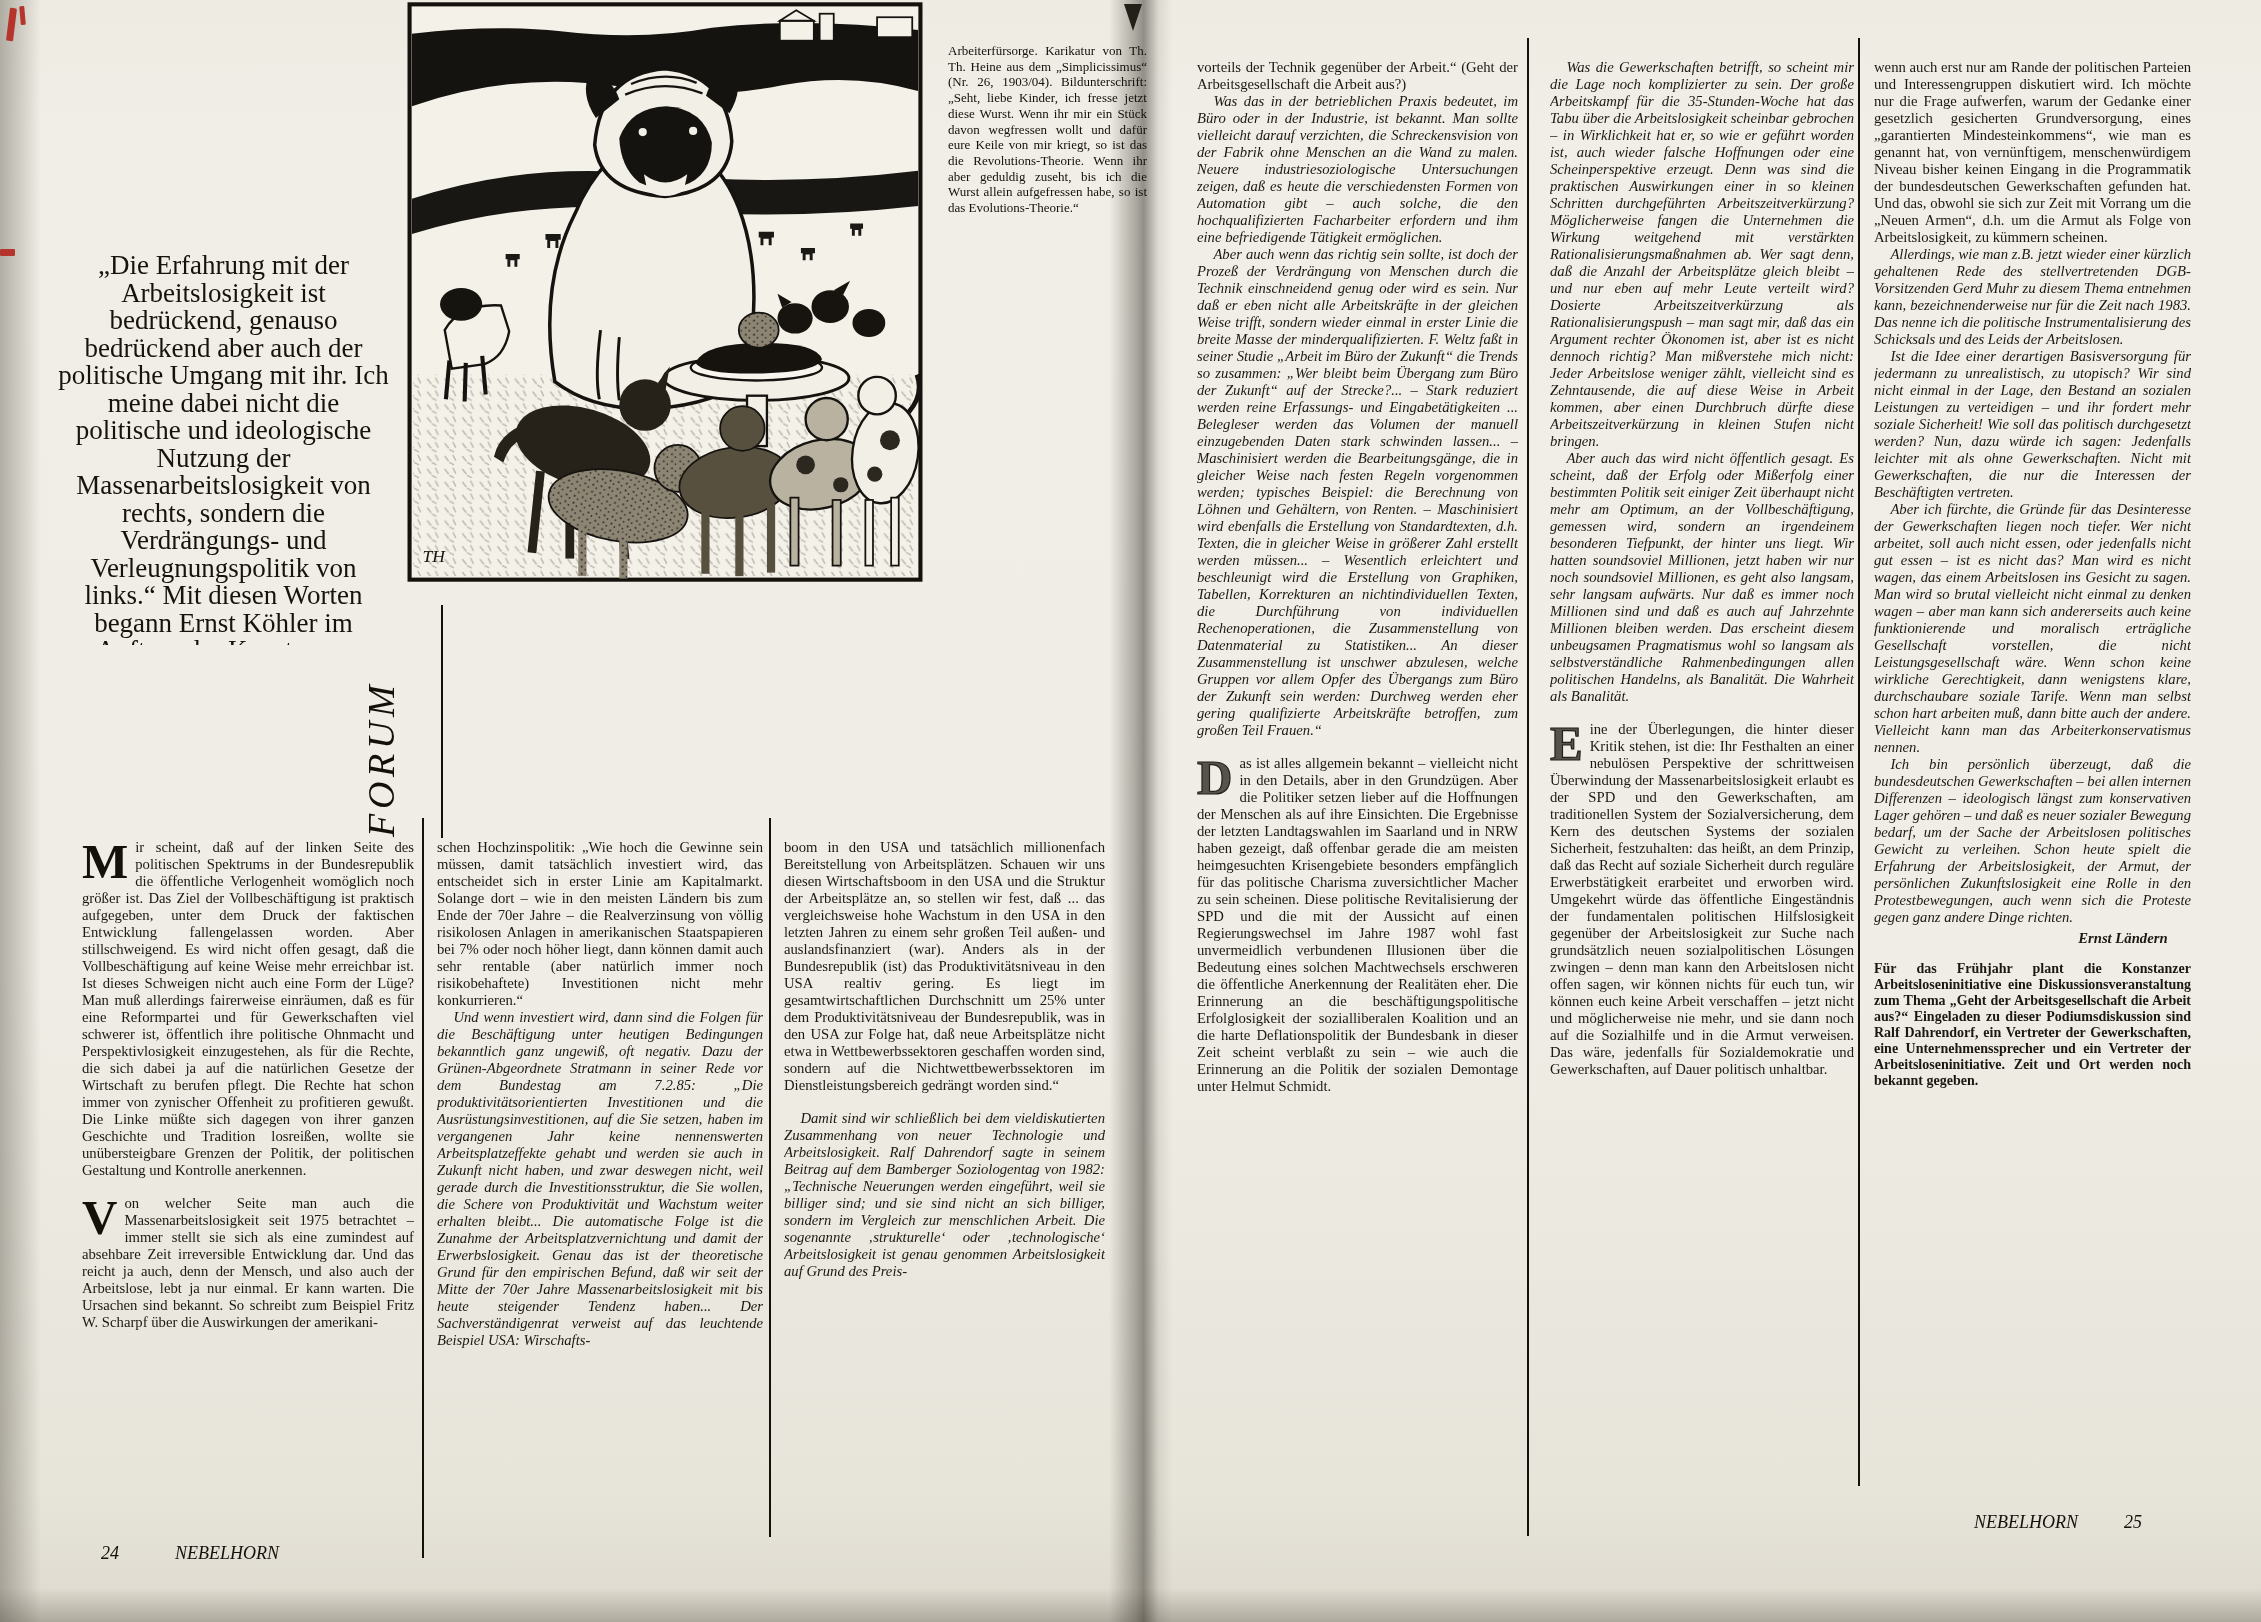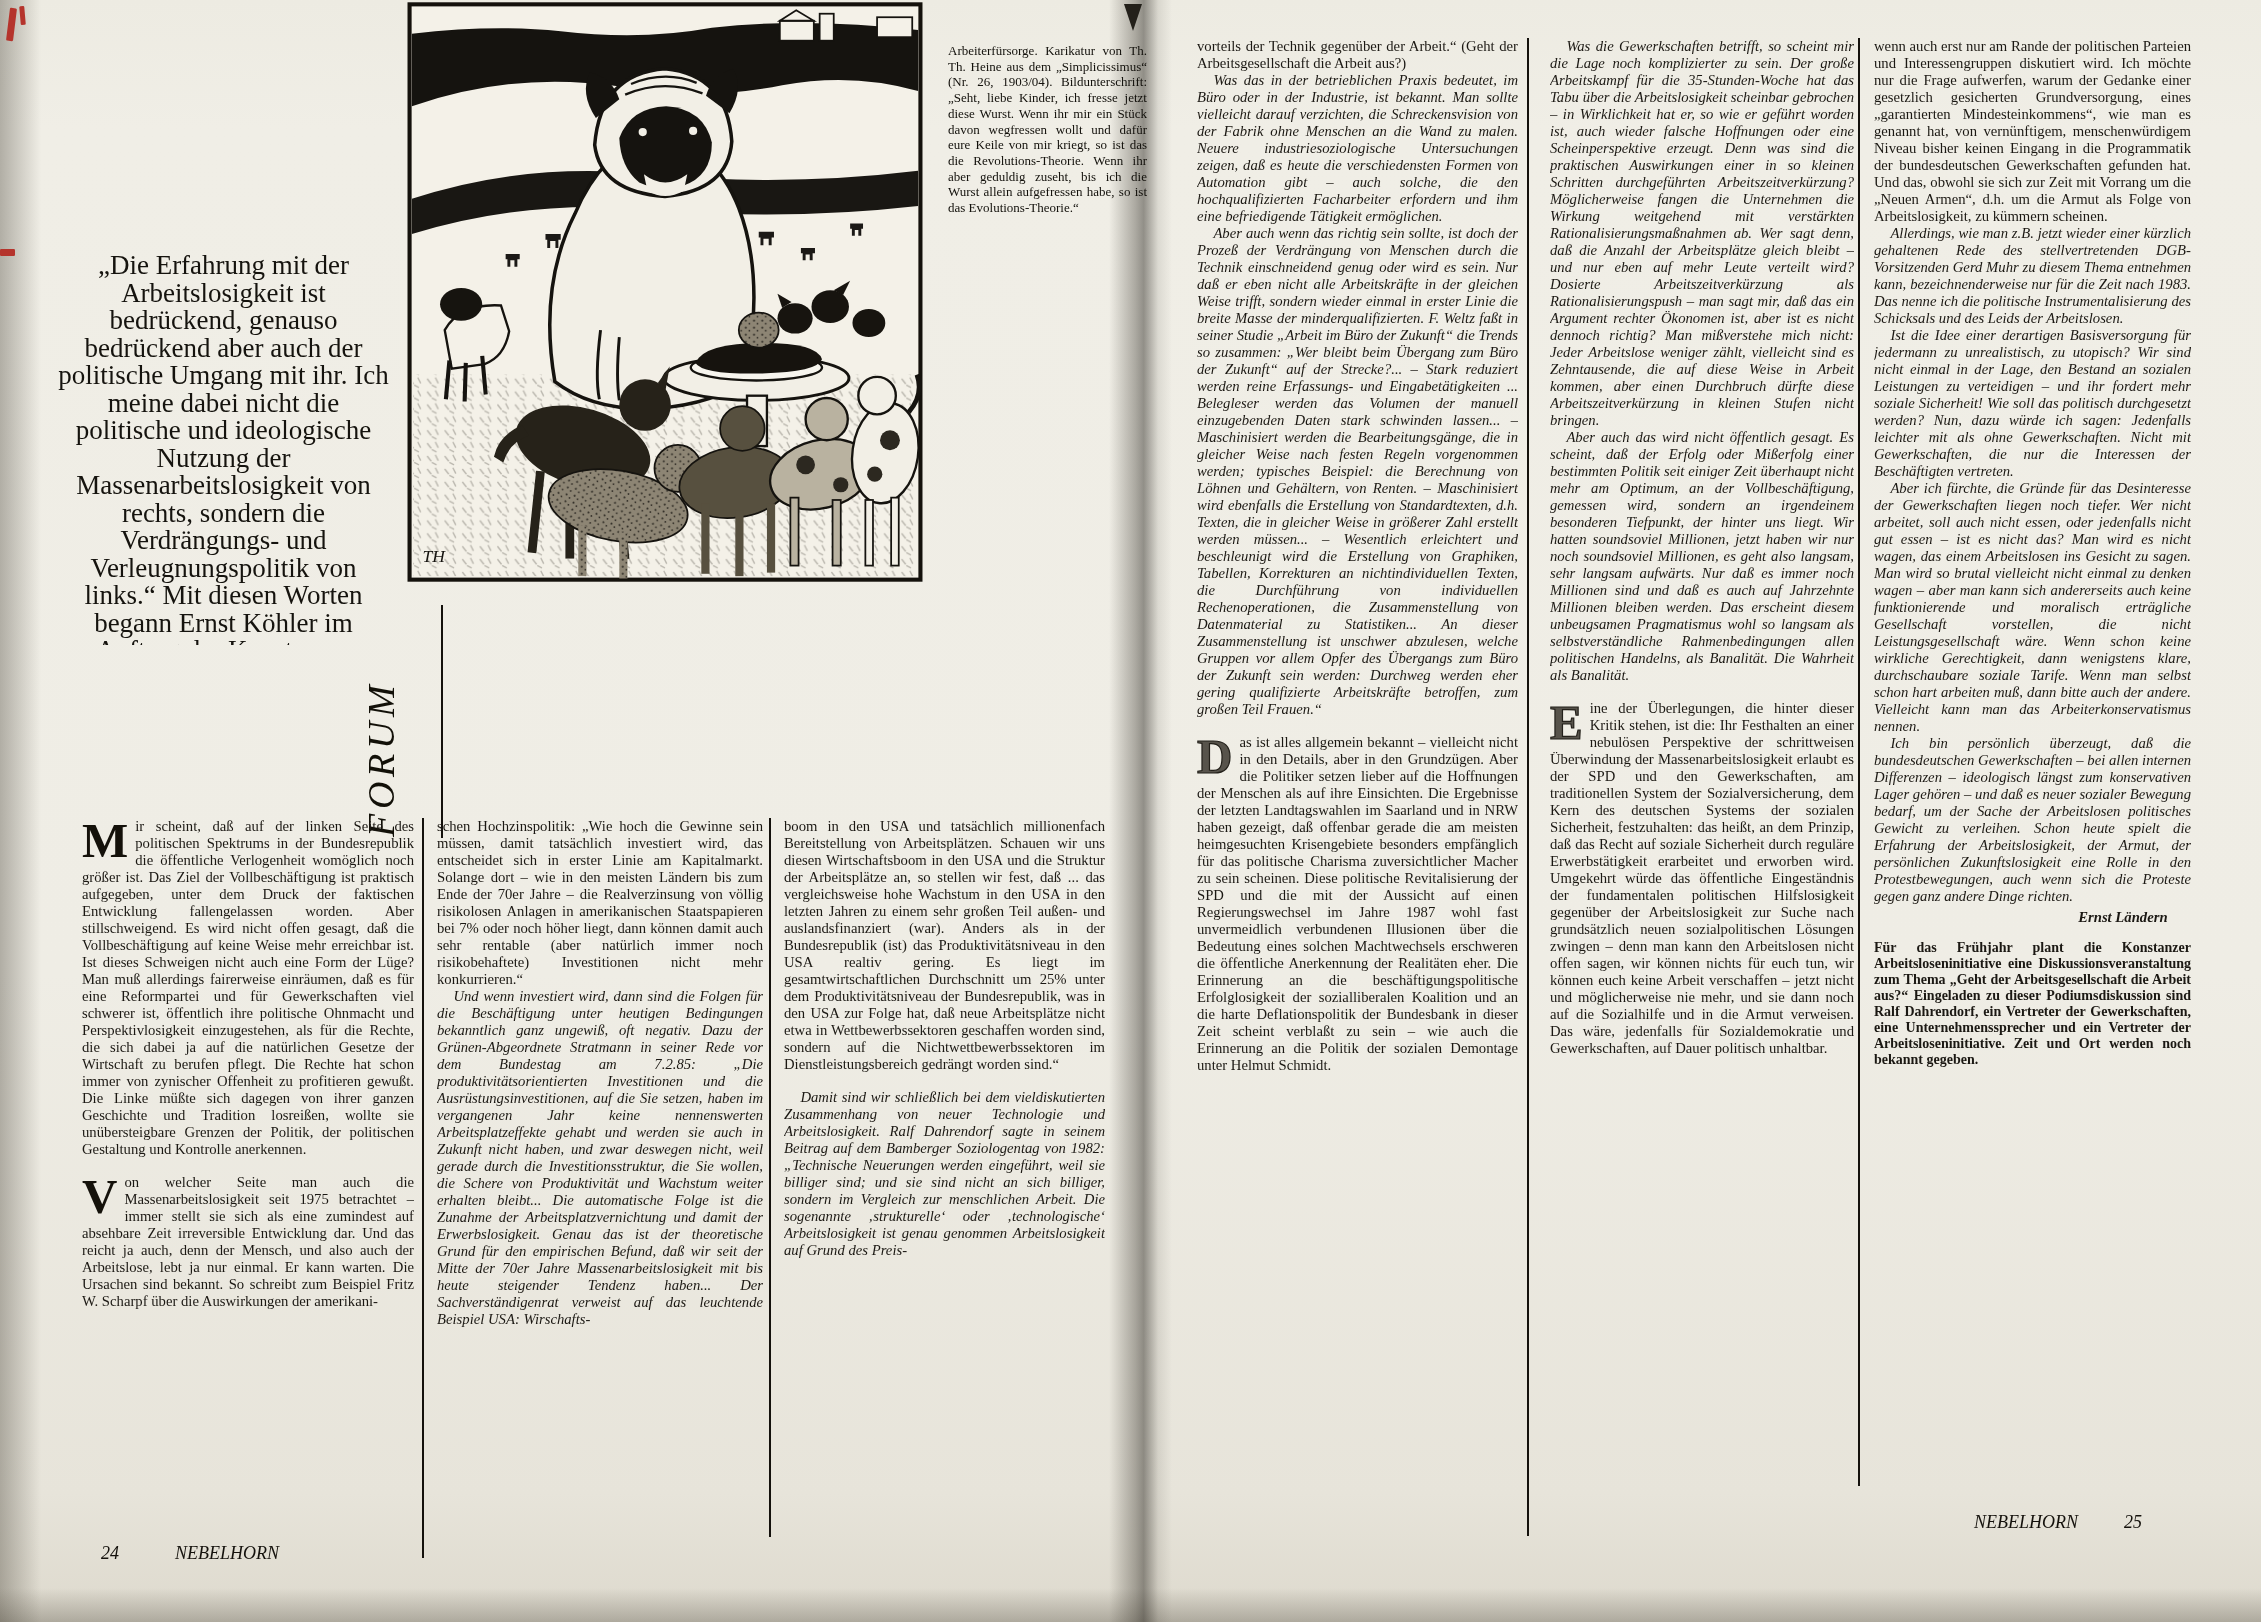--- a/index.html
+++ b/index.html
@@ -35,21 +35,21 @@
   }
   .forum-rule{position:absolute;left:441px;top:605px;width:2.3px;height:233px;background:#14110c;}
   .headline{position:absolute;left:462px;top:611px;width:662px;}
   .headline .hl{
     font-family:"Liberation Sans",sans-serif;font-weight:700;font-size:89px;line-height:69px;
     white-space:nowrap;transform:scaleX(.74);transform-origin:left top;letter-spacing:-2.3px;
     color:#8f8d89;-webkit-text-stroke:2.3px #191712;padding-top:8.2px;
   }
   .headline .hl2{margin-top:56px;}
 
-  .col{position:absolute;overflow:hidden;text-align:justify;}
+  .col{position:absolute;overflow:hidden;text-align:justify;margin-top:21px;}
   .col p{margin:0;hyphens:auto;-webkit-hyphens:auto;}
   .lcol{top:818px;height:743px;font-size:14.7px;line-height:17px;}
   .rcol{top:38px;height:1527px;font-size:14.7px;line-height:17px;}
   .col-l1{left:82px;width:332px;}
   .col-l2{left:437px;width:326px;}
   .col-l3{left:784px;width:321px;}
   .col-r1{left:1197px;width:321px;}
   .col-r2{left:1550px;width:304px;}
   .col-r3{left:1874px;width:317px;}
   .vrule{position:absolute;width:2.3px;background:#14110c;}

